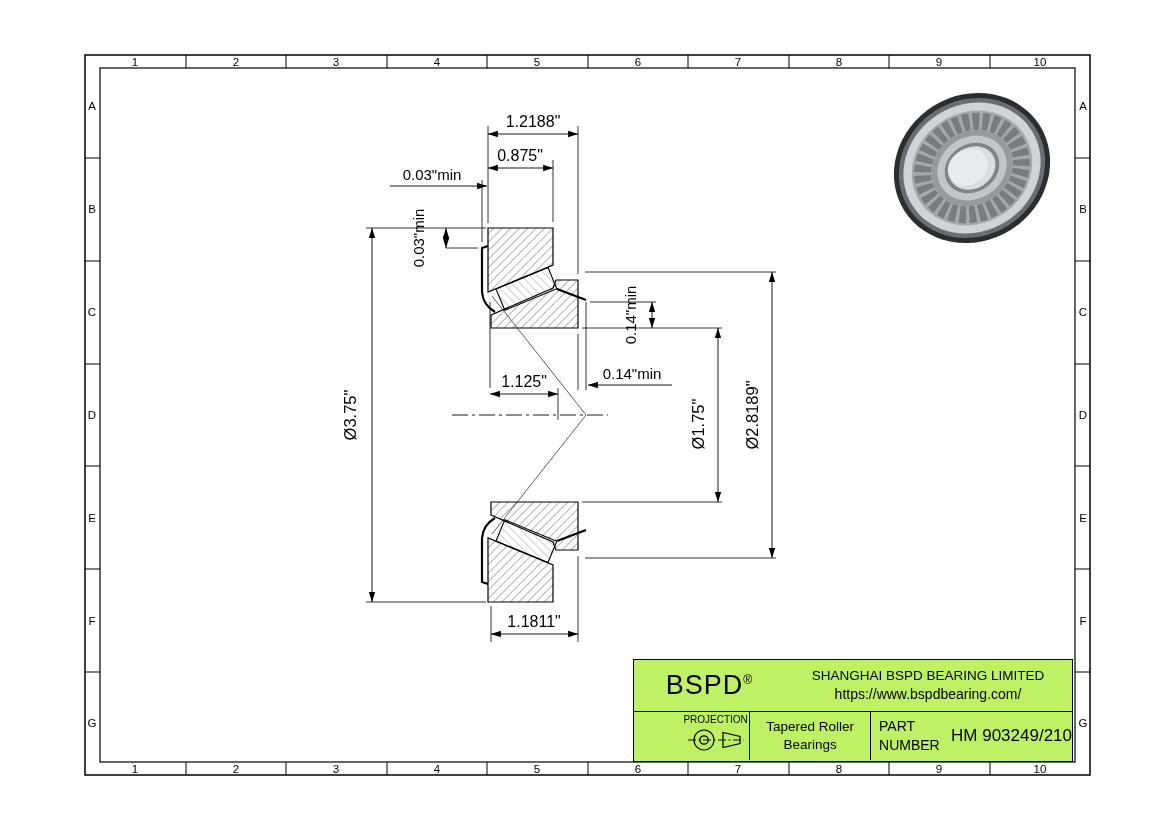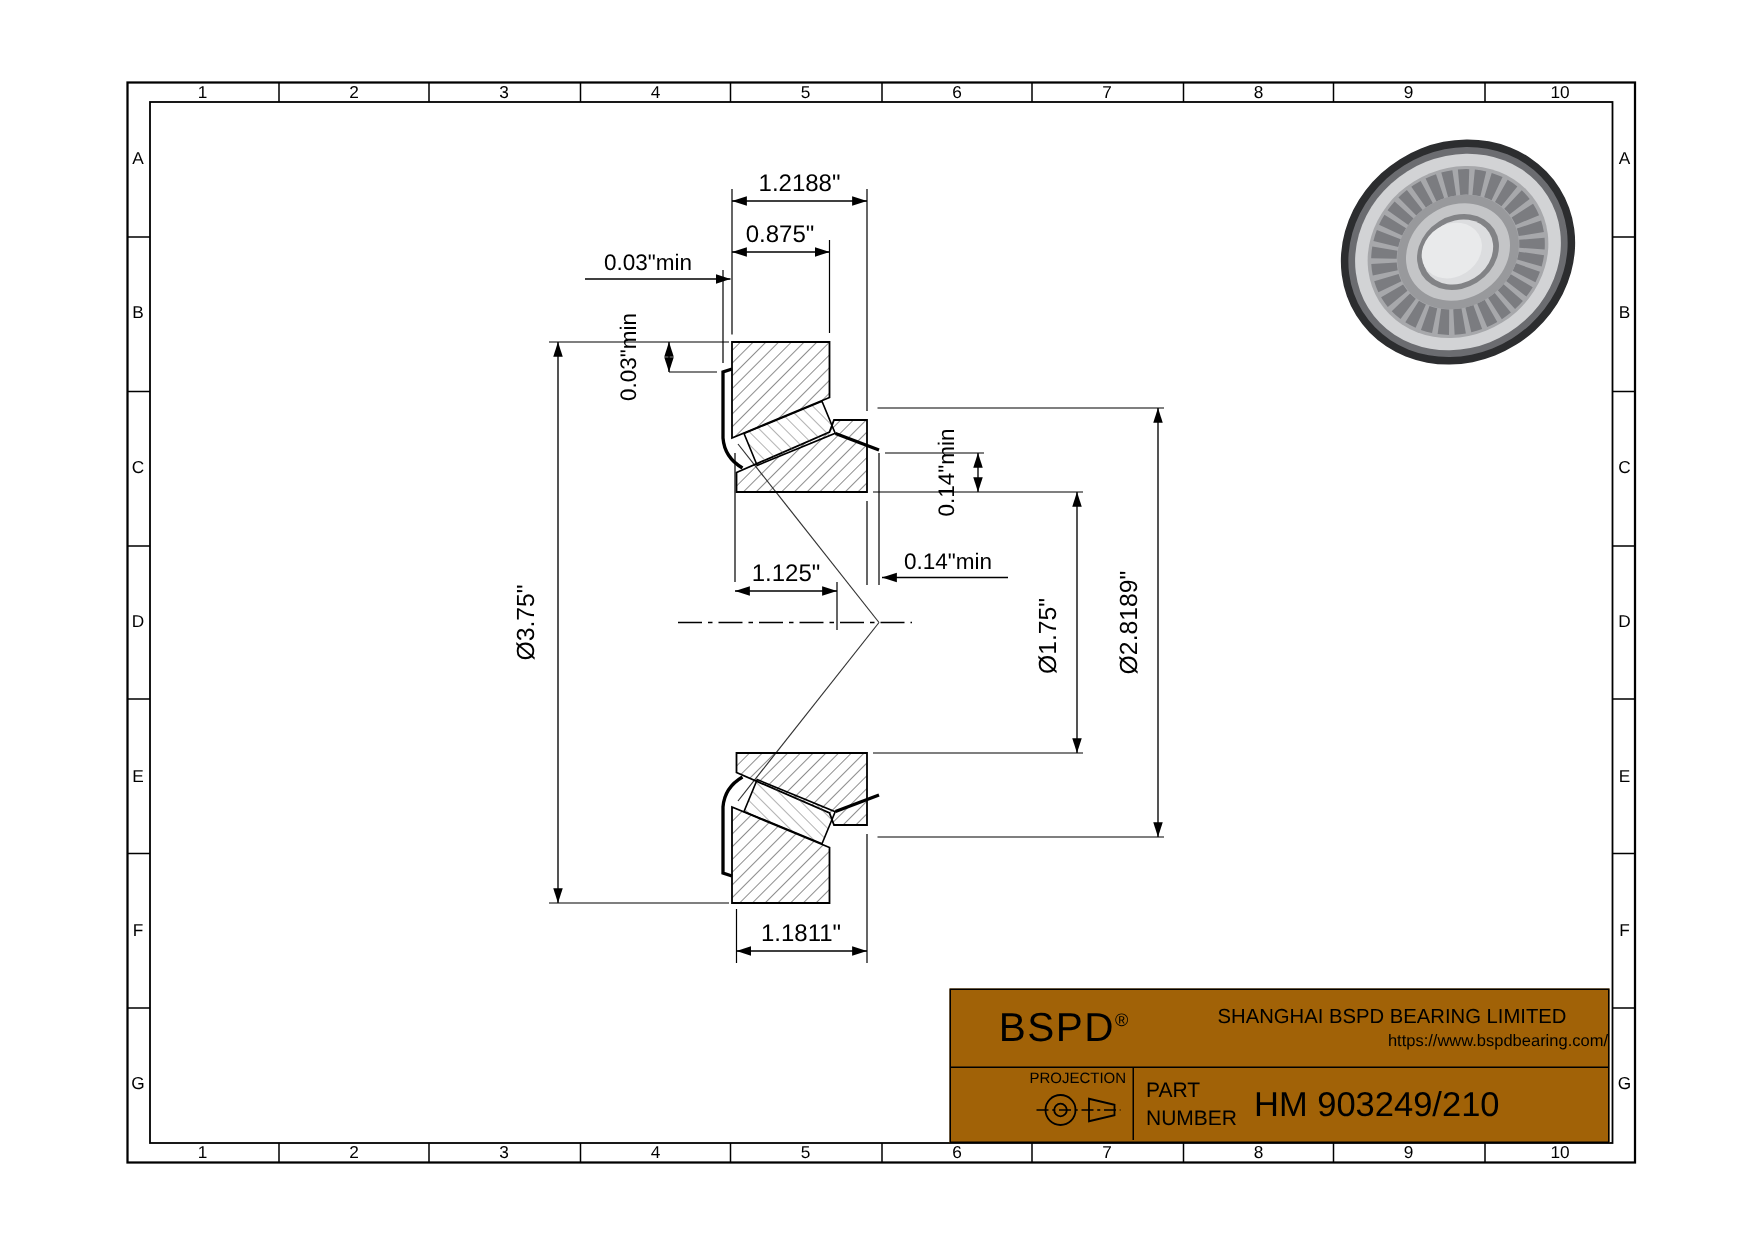--- a/index.html
+++ b/index.html
@@ -11,39 +11,39 @@
   .dimtext{font-size:16px;}
   .dimtext-lg{font-size:16.5px;}
   .mintext{font-size:15px;}
   .ext{stroke:#000;stroke-width:0.8;fill:none;}
   .dim{stroke:#000;stroke-width:0.9;fill:none;}
   .part{fill:url(#hatchA);stroke:#000;stroke-width:1.2;}
   .roller{fill:url(#hatchB);stroke:#000;stroke-width:1.1;}
   .cage{stroke:#000;stroke-width:2.2;fill:none;}
   .frameline{stroke:#000;fill:none;}
   .titleblock{position:absolute;left:633px;top:659px;width:440px;height:103px;
-              box-sizing:border-box;border:1.5px solid #000;background:#a16207;}
+              box-sizing:border-box;border:1.5px solid #000;background:#bef264;}
   .tb-top{height:52px;box-sizing:border-box;border-bottom:1.3px solid #000;
           display:flex;align-items:center;}
   .tb-logo{width:150px;text-align:center;}
   .brand{font-size:27px;letter-spacing:1px;}
   .brand-sup{font-size:12px;vertical-align:10px;}
   .tb-company{flex:1;text-align:center;line-height:1.35;}
   .company{font-size:13.5px;}
-  .website{font-size:11px;text-align:right;}
+  .website{font-size:14px;}
   .tb-bottom{height:48px;display:flex;}
   .tb-proj{width:74px;box-sizing:border-box;border-right:1.3px solid #000;
            text-align:center;padding-top:2px;margin-left:48px;}
   .proj-label{font-size:10px;}
   .tb-product{width:131px;box-sizing:border-box;border-right:1.3px solid #000;
               display:flex;align-items:center;justify-content:center;
               text-align:center;font-size:13.5px;line-height:1.3;}
   .tb-part{flex:1;display:flex;align-items:center;}
   .part-label{font-size:14px;line-height:1.35;margin-left:8px;width:58px;}
-  .part-number{font-size:23px;margin-left:14px;white-space:nowrap;}
+  .part-number{font-size:17px;margin-left:14px;white-space:nowrap;}
 </style>
 </head>
 <body>
 
 <div class="sheet">
 
 <svg width="1169" height="826" viewBox="0 0 1169 826">
   <defs>
     <pattern id="hatchA" patternUnits="userSpaceOnUse" width="6" height="6" patternTransform="rotate(45)">
       <line x1="0" y1="0" x2="0" y2="6" stroke="#333" stroke-width="0.75"></line>
@@ -190,20 +190,26 @@
   <div class="tb-bottom">
     <div class="tb-proj">
       <div class="proj-label">PROJECTION</div>
       <svg width="60" height="30" viewBox="0 0 60 30" style="position:static;">
         <line x1="2" y1="15" x2="58" y2="15" stroke="#000" stroke-width="0.9" stroke-dasharray="8 2.5 2 2.5"></line>
         <circle cx="18" cy="15" r="4.2" fill="none" stroke="#000" stroke-width="1.2"></circle>
         <circle cx="18" cy="15" r="10" fill="none" stroke="#000" stroke-width="1.2"></circle>
         <path d="M37,7.5 L37,22.5 L54,18.5 L54,11.5 Z" fill="none" stroke="#000" stroke-width="1.2"></path>
       </svg>
     </div>
+    <div class="tb-product">
+      <div>
+        <span>Tapered Roller</span><br>
+        <span>Bearings</span>
+      </div>
+    </div>
     <div class="tb-part">
       <div class="part-label">
         <span>PART</span><br>
         <span>NUMBER</span>
       </div>
       <div class="part-number">HM 903249/210</div>
     </div>
   </div>
 </div>
 

